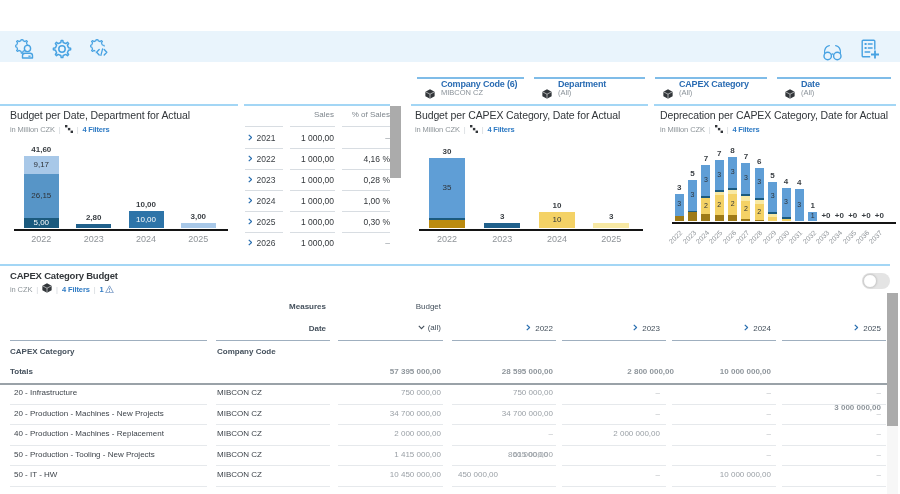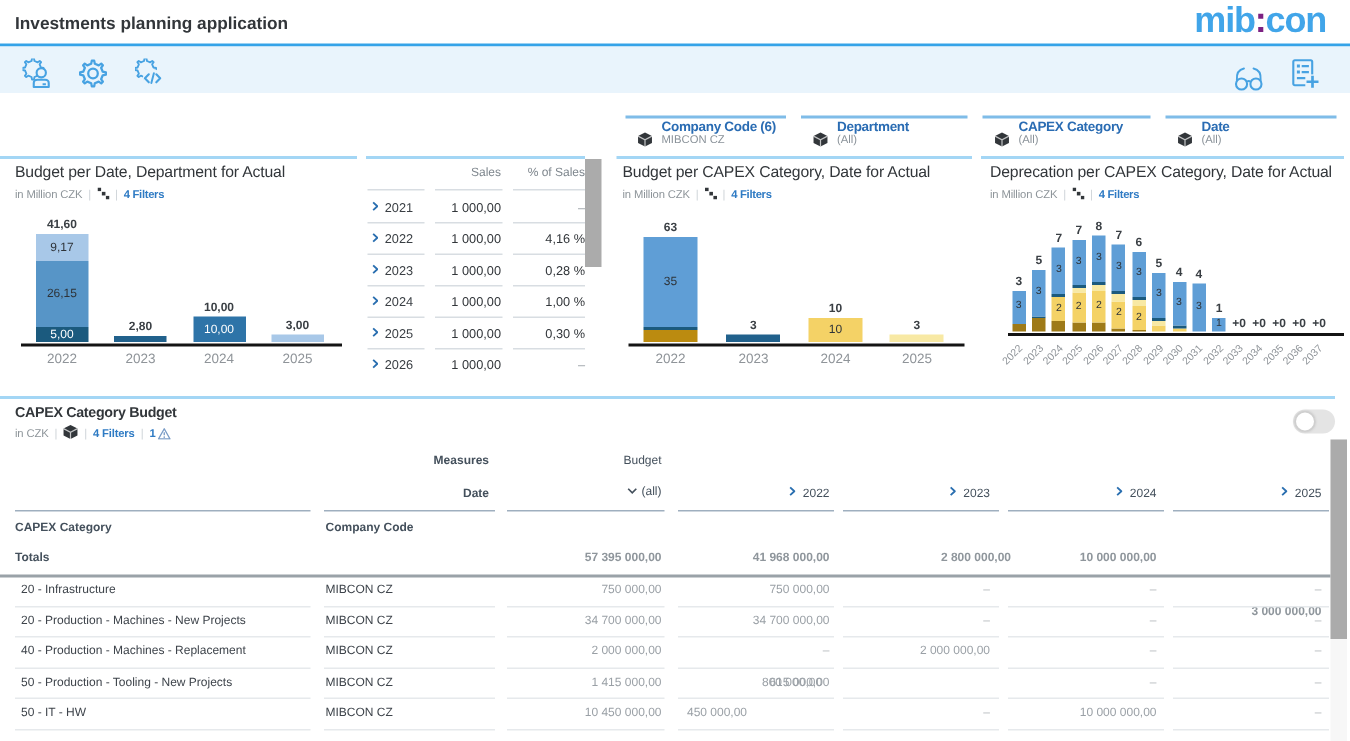--- a/index.html
+++ b/index.html
@@ -46,24 +46,20 @@
   .toggle { position:absolute; left:862px; top:273px; width:28px; height:16px; background:#e4e4e4; border-radius:8px; }
   .toggle .knob { position:absolute; left:1px; top:1px; width:14px; height:14px; background:#fff; border-radius:50%; border:1px solid #cfcfcf; box-shadow:0 0 2px rgba(0,0,0,.15); }
   .scrollthumb { position:absolute; background:#ababab; }
   .scrolltrack { position:absolute; background:#f7f7f7; }
 </style>
 </head>
 <body>
 
 <div id="stage">
 
-  <div class="titlebar">
-    <div class="page-title">Investments planning application</div>
-    <div class="logo"><span>mib</span><span class="colon">:</span><span>con</span></div>
-  </div>
 
   <div class="toolbar">
     <svg class="tb-icon" style="left:15px" viewBox="0 0 20 20">
       <g transform="translate(-1.2,-1.2) scale(0.82)" fill="none" stroke="#47a2e2" stroke-width="1.5" stroke-linejoin="round">
         <path d="M16.5 8.8 L18.6 9.2 L18.6 10.8 L16.5 11.2 L15.4 13.8 L16.6 15.5 L15.5 16.6 L13.8 15.4 L11.2 16.5 L10.8 18.6 L9.2 18.6 L8.8 16.5 L6.2 15.4 L4.5 16.6 L3.4 15.5 L4.6 13.8 L3.5 11.2 L1.4 10.8 L1.4 9.2 L3.5 8.8 L4.6 6.2 L3.4 4.5 L4.5 3.4 L6.2 4.6 L8.8 3.5 L9.2 1.4 L10.8 1.4 L11.2 3.5 L13.8 4.6 L15.5 3.4 L16.6 4.5 L15.4 6.2 Z"></path>
       </g>
       <circle cx="12.5" cy="9.5" r="3.1" fill="#e9f4fc" stroke="#47a2e2" stroke-width="1.4"></circle>
       <path d="M7.5 19 L7.5 16.5 Q7.5 14.2 10 14.2 L15 14.2 Q17.5 14.2 17.5 16.5 L17.5 19 Z" fill="#e9f4fc" stroke="#47a2e2" stroke-width="1.4" stroke-linejoin="round"></path>
       <path d="M13.4 17.2 L15.6 17.2" stroke="#47a2e2" stroke-width="1.3"></path>
     </svg>
@@ -173,21 +169,21 @@
       <div class="total-label" style="left: 126px; top: 200.19px; width: 40px; font-size: 8px;">10,00</div>
       <div class="cat-label" style="left: 120px; top: 233.5px; width: 52px; font-size: 9px;">2024</div>
       <div style="position: absolute; left: 180.8px; top: 223.307px; width: 35px; height: 5.193px; background: rgb(168, 200, 232);"></div>
       <div class="total-label" style="left: 178.3px; top: 212.307px; width: 40px; font-size: 8px;">3,00</div>
       <div class="cat-label" style="left: 172.3px; top: 233.5px; width: 52px; font-size: 9px;">2025</div>
       <div class="axis-line" style="left: 419px; top: 228.5px; width: 224px; height: 2px;"></div>
       <div style="position: absolute; left: 429px; top: 220.025px; width: 36px; height: 8.475px; background: rgb(187, 139, 16);"></div>
       <div style="position: absolute; left: 429px; top: 218.33px; width: 36px; height: 1.695px; background: rgb(27, 90, 126);"></div>
       <div style="position: absolute; left: 429px; top: 157.649px; width: 36px; height: 60.681px; background: rgb(95, 158, 214);"></div>
       <div class="seg-label" style="left: 423px; top: 183.029px; width: 48px; font-size: 8px; color: rgb(46, 51, 56);">35</div>
-      <div class="total-label" style="left: 427px; top: 146.649px; width: 40px; font-size: 8px;">63</div>
+      <div class="total-label" style="left: 427px; top: 146.649px; width: 40px; font-size: 8px;">30</div>
       <div class="cat-label" style="left: 421px; top: 233.5px; width: 52px; font-size: 9px;">2022</div>
       <div style="position: absolute; left: 484.3px; top: 223.415px; width: 36px; height: 5.085px; background: rgb(33, 97, 140);"></div>
       <div class="total-label" style="left: 482.3px; top: 212.415px; width: 40px; font-size: 8px;">3</div>
       <div class="cat-label" style="left: 476.3px; top: 233.5px; width: 52px; font-size: 9px;">2023</div>
       <div style="position: absolute; left: 539px; top: 211.55px; width: 36px; height: 16.95px; background: rgb(244, 210, 102);"></div>
       <div class="seg-label" style="left: 533px; top: 215.065px; width: 48px; font-size: 8px; color: rgb(46, 51, 56);">10</div>
       <div class="total-label" style="left: 537px; top: 200.55px; width: 40px; font-size: 8px;">10</div>
       <div class="cat-label" style="left: 531px; top: 233.5px; width: 52px; font-size: 9px;">2024</div>
       <div style="position: absolute; left: 593.3px; top: 223.415px; width: 36px; height: 5.085px; background: rgb(248, 233, 164);"></div>
       <div class="total-label" style="left: 591.3px; top: 212.415px; width: 40px; font-size: 8px;">3</div>
@@ -395,21 +391,21 @@
       <div class="bt-line" style="left: 216px; top: 340px; width: 114px;"></div>
       <div class="bt-line" style="left: 338px; top: 340px; width: 105px;"></div>
       <div class="bt-line" style="left: 452px; top: 340px; width: 104px;"></div>
       <div class="bt-line" style="left: 562px; top: 340px; width: 104px;"></div>
       <div class="bt-line" style="left: 672px; top: 340px; width: 104px;"></div>
       <div class="bt-line" style="left: 782px; top: 340px; width: 104px;"></div>
       <div class="bt-hdr" style="left: 10px; top: 347px;">CAPEX Category</div>
       <div class="bt-hdr" style="left: 217px; top: 347px;">Company Code</div>
       <div class="bt-hdr" style="left: 10px; top: 367px;">Totals</div>
       <div class="bt-val" style="left: 291px; top: 367px; width: 150px; text-align: right; font-weight: bold; color: rgb(143, 150, 156);">57 395 000,00</div>
-      <div class="bt-val" style="left: 403px; top: 367px; width: 150px; text-align: right; font-weight: bold; color: rgb(143, 150, 156);">41 968 000,00</div>
+      <div class="bt-val" style="left: 403px; top: 367px; width: 150px; text-align: right; font-weight: bold; color: rgb(143, 150, 156);">28 595 000,00</div>
       <div class="bt-val" style="left: 510px; top: 367px; width: 150px; text-align: right; font-weight: bold; color: rgb(143, 150, 156); margin-left: 14px;">2 800 000,00</div>
       <div class="bt-val" style="left: 621px; top: 367px; width: 150px; text-align: right; font-weight: bold; color: rgb(143, 150, 156);">10 000 000,00</div>
       <div class="bt-val" style="left: 731px; top: 367px; width: 150px; text-align: right; font-weight: bold; color: rgb(143, 150, 156); margin-top: 36px;">3 000 000,00</div>
       <div style="position: absolute; left: 0px; top: 383px; width: 888px; height: 2px; background: rgb(154, 162, 168);"></div>
       <div class="bt-lbl" style="left: 14px; top: 388px;">20 - Infrastructure</div>
       <div class="bt-lbl" style="left: 217px; top: 388px;">MIBCON CZ</div>
       <div class="bt-val" style="left: 291px; top: 388px; width: 150px; text-align: right;">750 000,00</div>
       <div class="bt-val" style="left: 403px; top: 388px; width: 150px; text-align: right;">750 000,00</div>
       <div class="bt-val" style="left: 510px; top: 388px; width: 150px; text-align: right; color: rgb(181, 185, 189);">–</div>
       <div class="bt-val" style="left: 621px; top: 388px; width: 150px; text-align: right; color: rgb(181, 185, 189);">–</div>

